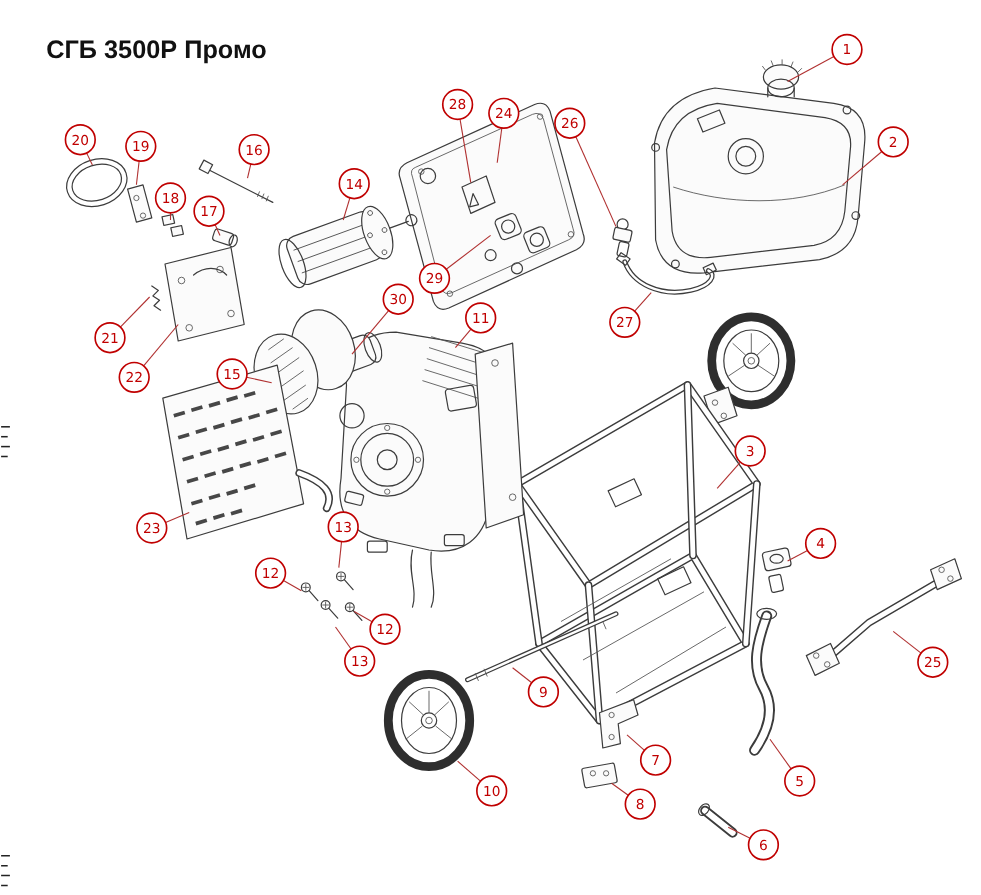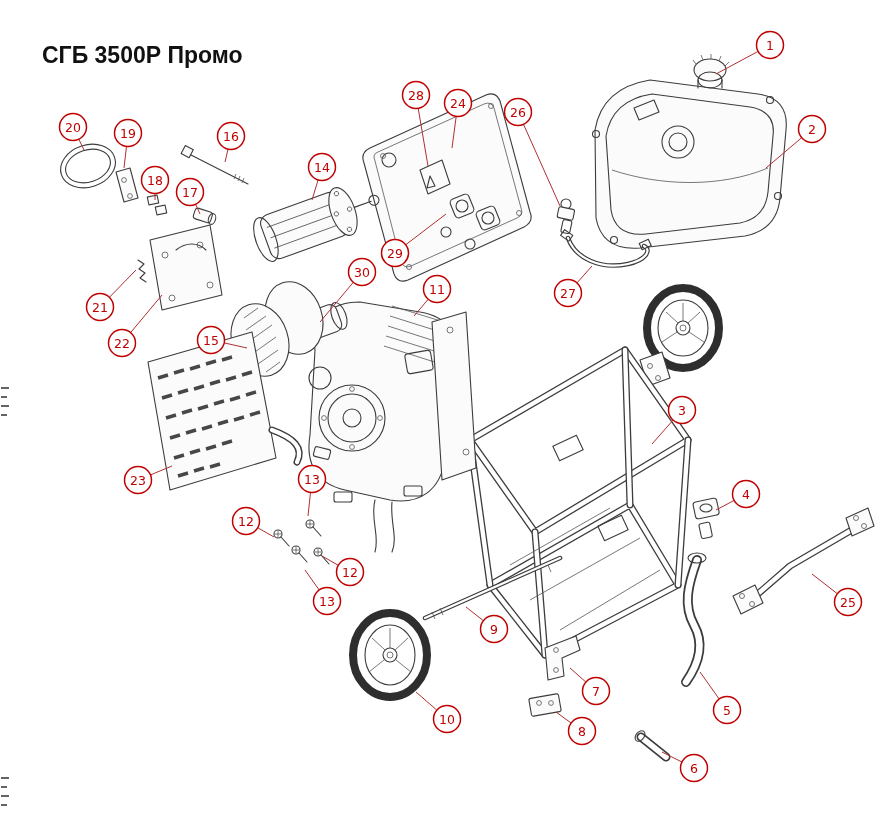--- a/index.html
+++ b/index.html
@@ -17,21 +17,21 @@
     display:flex;flex-direction:row;align-items:flex-start;
     z-index:5;
   }
   .logo{display:flex;flex-direction:column;align-items:center;width:104px;}
   .logo-text{
     color:#e31e24;font-weight:800;font-size:27px;letter-spacing:.5px;
     line-height:1;font-family:"Liberation Sans",sans-serif;
   }
   .logo-tri{margin-top:2px;}
   .page-title{
-    margin-left:16px;margin-top:22px;
+    margin-left:16px;margin-top:12px;
     font-size:23px;font-weight:700;color:#111;
     font-family:"Liberation Sans",sans-serif;white-space:nowrap;
   }
   svg.art{position:absolute;left:0;top:0;}
   .ln{stroke:#3c3c3c;stroke-width:1.1;fill:none;stroke-linecap:round;stroke-linejoin:round;}
   .lnf{stroke:#3c3c3c;stroke-width:1.1;fill:#fbfbfb;stroke-linejoin:round;}
   .tube-o{stroke:#3c3c3c;stroke-width:7;fill:none;stroke-linecap:round;stroke-linejoin:round;}
   .tube-i{stroke:#ffffff;stroke-width:4.4;fill:none;stroke-linecap:round;stroke-linejoin:round;}
   .thin{stroke:#555;stroke-width:.8;fill:none;}
   .slots{stroke:#474747;stroke-width:3.4;fill:none;stroke-linecap:butt;}

